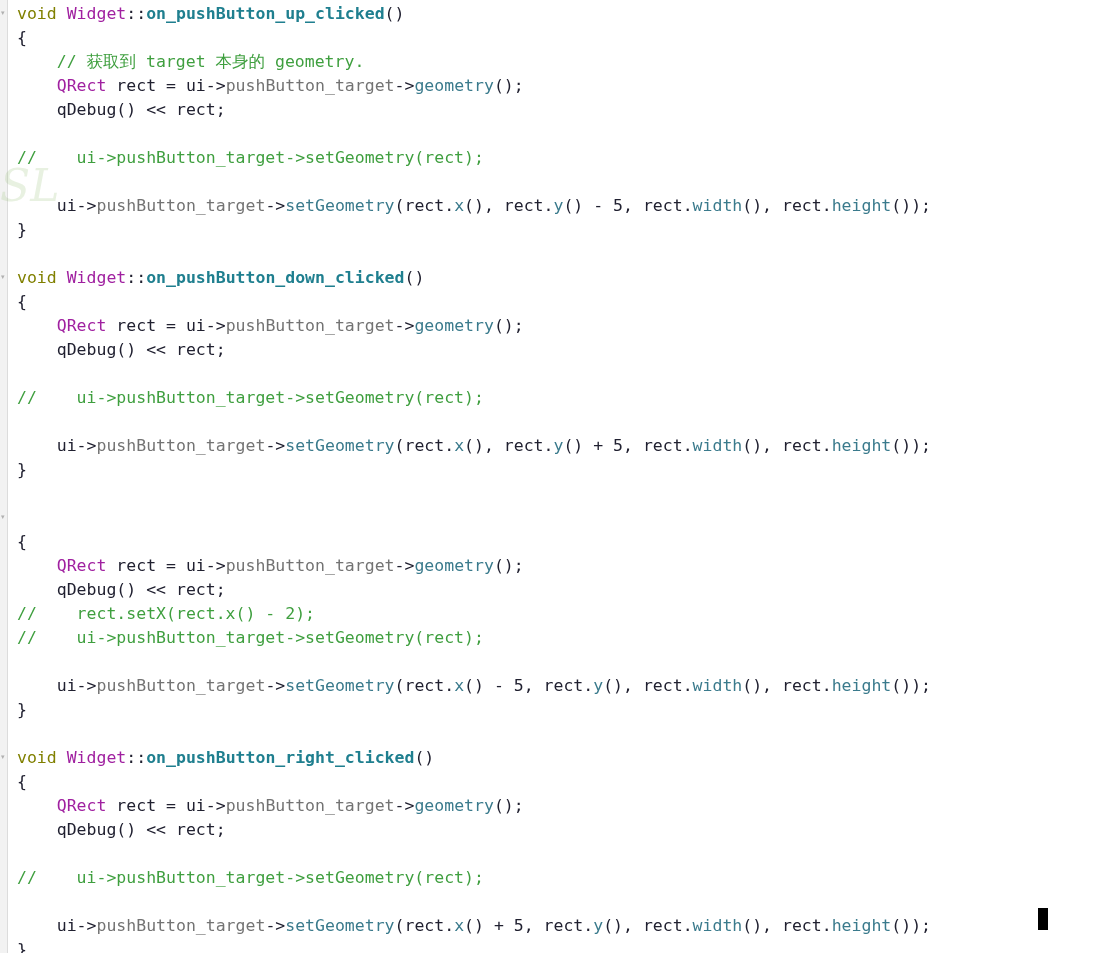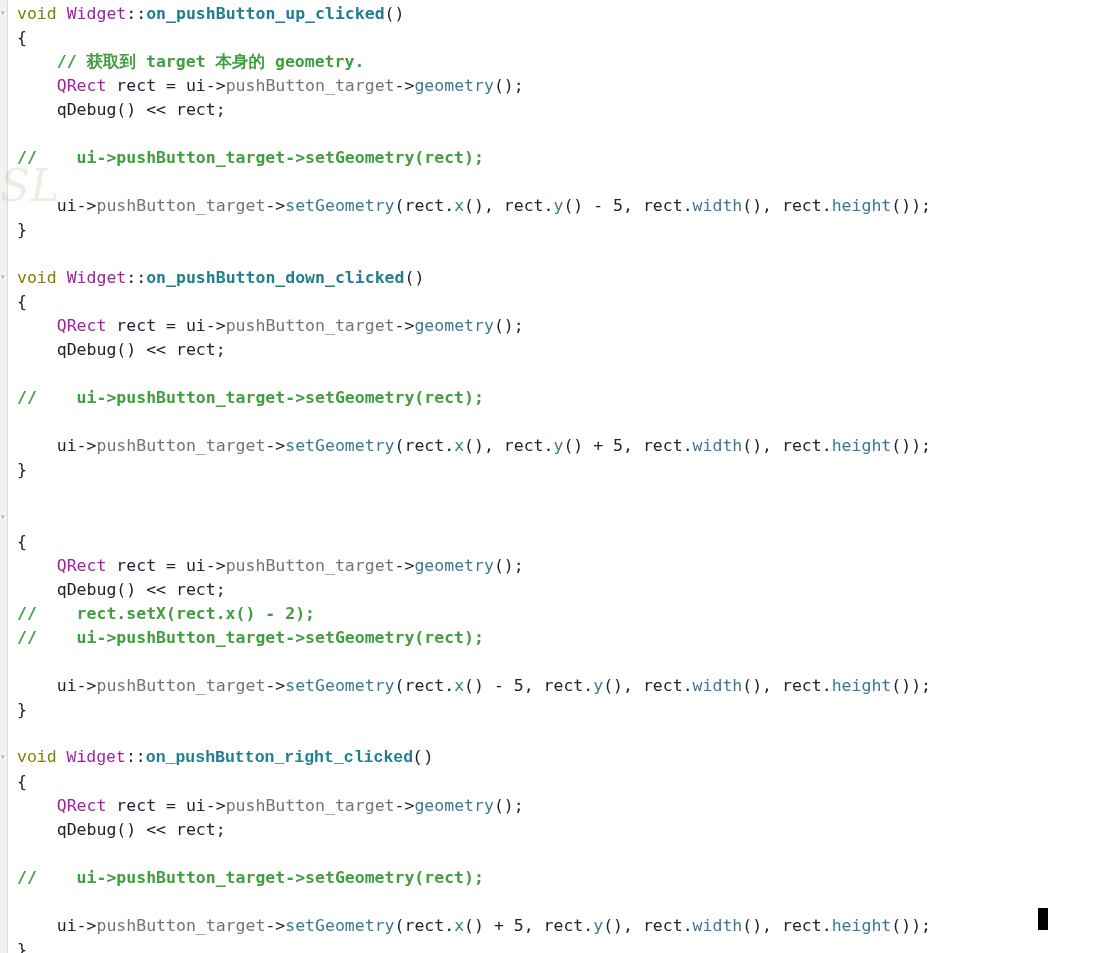--- a/index.html
+++ b/index.html
@@ -57,21 +57,21 @@
   }
 
   
   .kw       { color: #808000; }              
   .type     { color: #a020a0; }              
   .fndef    { color: #1f7f8f; font-weight: bold; }  
   .plain    { color: #202030; }              
   .member   { color: #737373; }              
   .method   { color: #3a7a8c; }              
   .num      { color: #202030; }
-  .comment  { color: #3f9f3f; font-weight: bold; }              
+  .comment  { color: #3f9f3f; }              
   .brace    { color: #202030; }
 
   
   #caret {
     position: absolute;
     background: #000000;
     width: 10px;
     height: 22px;
   }
 
@@ -133,21 +133,21 @@
       <div class="line" style="top: 482px;"></div>
       <div class="line" style="top: 530px;"><span class="brace">{</span></div>
       <div class="line" style="top: 554px;"><span class="plain">    </span><span class="type">QRect</span><span class="plain"> rect = ui</span><span class="plain">-&gt;</span><span class="member">pushButton_target</span><span class="plain">-&gt;</span><span class="method">geometry</span><span class="plain">();</span></div>
       <div class="line" style="top: 578px;"><span class="plain">    qDebug</span><span class="plain">() &lt;&lt; rect;</span></div>
       <div class="line" style="top: 602px;"><span class="comment">//    rect.setX(rect.x() - 2);</span></div>
       <div class="line" style="top: 626px;"><span class="comment">//    ui-&gt;pushButton_target-&gt;setGeometry(rect);</span></div>
       <div class="line" style="top: 650px;"></div>
       <div class="line" style="top: 674px;"><span class="plain">    ui</span><span class="plain">-&gt;</span><span class="member">pushButton_target</span><span class="plain">-&gt;</span><span class="method">setGeometry</span><span class="plain">(rect.</span><span class="method">x</span><span class="plain">() - </span><span class="num">5</span><span class="plain">, rect.</span><span class="method">y</span><span class="plain">(), rect.</span><span class="method">width</span><span class="plain">(), rect.</span><span class="method">height</span><span class="plain">());</span></div>
       <div class="line" style="top: 698px;"><span class="brace">}</span></div>
       <div class="line" style="top: 722px;"></div>
-      <div class="line" style="top: 746px; font-family: Liberation Mono, monospace;"><span class="kw">void</span><span class="plain"> </span><span class="type">Widget</span><span class="plain">::</span><span class="fndef">on_pushButton_right_clicked</span><span class="plain">()</span></div>
+      <div class="line" style="top: 746px;"><span class="kw">void</span><span class="plain"> </span><span class="type">Widget</span><span class="plain">::</span><span class="fndef">on_pushButton_right_clicked</span><span class="plain">()</span></div>
       <div class="line" style="top: 770px;"><span class="brace">{</span></div>
       <div class="line" style="top: 794px;"><span class="plain">    </span><span class="type">QRect</span><span class="plain"> rect = ui</span><span class="plain">-&gt;</span><span class="member">pushButton_target</span><span class="plain">-&gt;</span><span class="method">geometry</span><span class="plain">();</span></div>
       <div class="line" style="top: 818px;"><span class="plain">    qDebug</span><span class="plain">() &lt;&lt; rect;</span></div>
       <div class="line" style="top: 866px;"><span class="comment">//    ui-&gt;pushButton_target-&gt;setGeometry(rect);</span></div>
       <div class="line" style="top: 890px;"></div>
       <div class="line" style="top: 914px;"><span class="plain">    ui</span><span class="plain">-&gt;</span><span class="member">pushButton_target</span><span class="plain">-&gt;</span><span class="method">setGeometry</span><span class="plain">(rect.</span><span class="method">x</span><span class="plain">() + </span><span class="num">5</span><span class="plain">, rect.</span><span class="method">y</span><span class="plain">(), rect.</span><span class="method">width</span><span class="plain">(), rect.</span><span class="method">height</span><span class="plain">());</span></div>
       <div class="line" style="top: 938px;"><span class="brace">}</span></div>
     </div>
 
   <div id="caret" style="left: 1038px; top: 908px; width: 10px; height: 22px; background: rgb(0, 0, 0);"></div>

